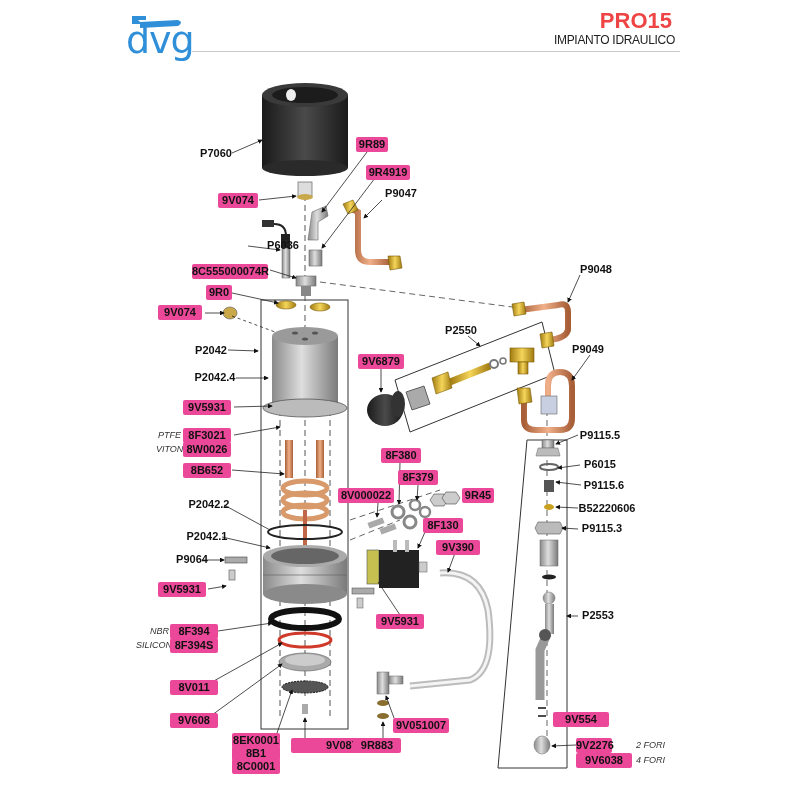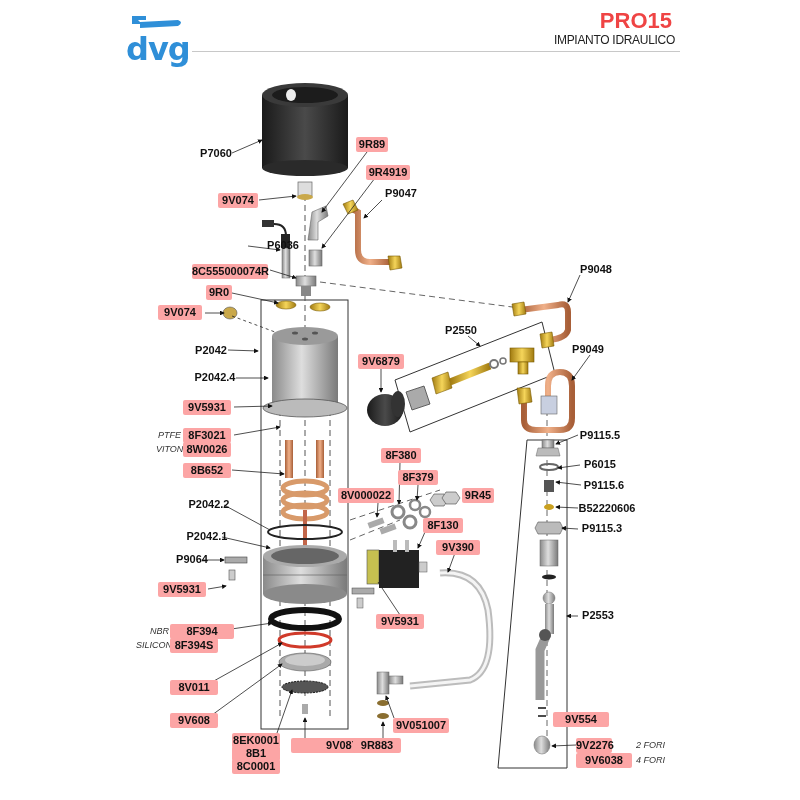--- a/index.html
+++ b/index.html
@@ -1,23 +1,23 @@
 <!DOCTYPE html>
 <html><head>
 <meta charset="utf-8">
 <style>
   html, body { margin:0; padding:0; background:#ffffff; }
   body { width:800px; height:800px; position:relative; overflow:hidden; font-family:"Liberation Sans", sans-serif; }
   .brand { position:absolute; left:126px; top:12px; width:60px; height:50px; }
-  .brand-text { position:absolute; left:126px; top:30px; font-family:"DejaVu Sans", sans-serif; font-weight:bold; font-size:32px; color:#2f8fd8; letter-spacing:-1px; }
+  .brand-text { position:absolute; left:126px; top:18px; font-family:"DejaVu Sans", sans-serif; font-weight:normal; font-size:38px; color:#2f8fd8; letter-spacing:-1px; }
   .header-rule { position:absolute; left:192px; top:51px; width:488px; height:1px; background:#c8c8c8; }
   .model { position:absolute; right:128px; top:8px; font-weight:bold; font-size:22px; color:#ef4444; }
   .subtitle { position:absolute; right:125px; top:33px; font-size:12px; color:#222; letter-spacing:-0.3px; }
   .lbl { position:absolute; height:15px; line-height:15px; font-size:11px; font-weight:bold; color:#111; text-align:center; white-space:nowrap; }
-  .lbl.box { background:#fca5a5; border-radius:2px; }
+  .lbl.box { background:#ec4899; border-radius:2px; }
   .lbl.plain { background:transparent; }
   .note { position:absolute; font-size:9px; font-style:italic; color:#333; white-space:nowrap; height:15px; line-height:15px; }
   svg#drawing { position:absolute; left:0; top:0; }
 </style>
 </head>
 <body>
 
 <div>
   <svg class="brand" viewBox="0 0 60 50" width="60" height="50">
     <path d="M6 4 h14 v4 h-8 l4 4 h-10 z" fill="#2f8fd8"></path>
@@ -314,21 +314,21 @@
 <div class="lbl box" style="left:423px;top:518px;width:40px;">8F130</div>
 <div class="lbl plain" style="left:578px;top:521px;width:48px;">P9115.3</div>
 <div class="lbl plain" style="left:184px;top:529px;width:46px;">P2042.1</div>
 <div class="lbl box" style="left:436px;top:540px;width:44px;">9V390</div>
 <div class="lbl plain" style="left:172px;top:552px;width:40px;">P9064</div>
 <div class="lbl box" style="left:158px;top:582px;width:48px;">9V5931</div>
 <div class="lbl plain" style="left:578px;top:608px;width:40px;">P2553</div>
 <div class="lbl box" style="left:376px;top:614px;width:48px;">9V5931</div>
 
 <div class="note" style="left:150px;top:624px;">NBR</div>
-<div class="lbl box" style="left:170px;top:624px;width:64px;">8F394</div>
+<div class="lbl box" style="left:170px;top:624px;width:48px;">8F394</div>
 <div class="note" style="left:136px;top:638px;">SILICON</div>
 <div class="lbl box" style="left:170px;top:638px;width:48px;">8F394S</div>
 
 <div class="lbl box" style="left:170px;top:680px;width:48px;">8V011</div>
 <div class="lbl box" style="left:170px;top:713px;width:48px;">9V608</div>
 <div class="lbl box" style="left:546px;top:712px;width:56px;margin-left:7px;">9V554</div>
 <div class="lbl box" style="left:393px;top:718px;width:56px;">9V051007</div>
 
 <div class="lbl box" style="left:232px;top:733px;width:48px;">8EK0001</div>
 <div class="lbl box" style="left:291px;top:738px;width:52px;padding-left:28px;">9V0875</div>

